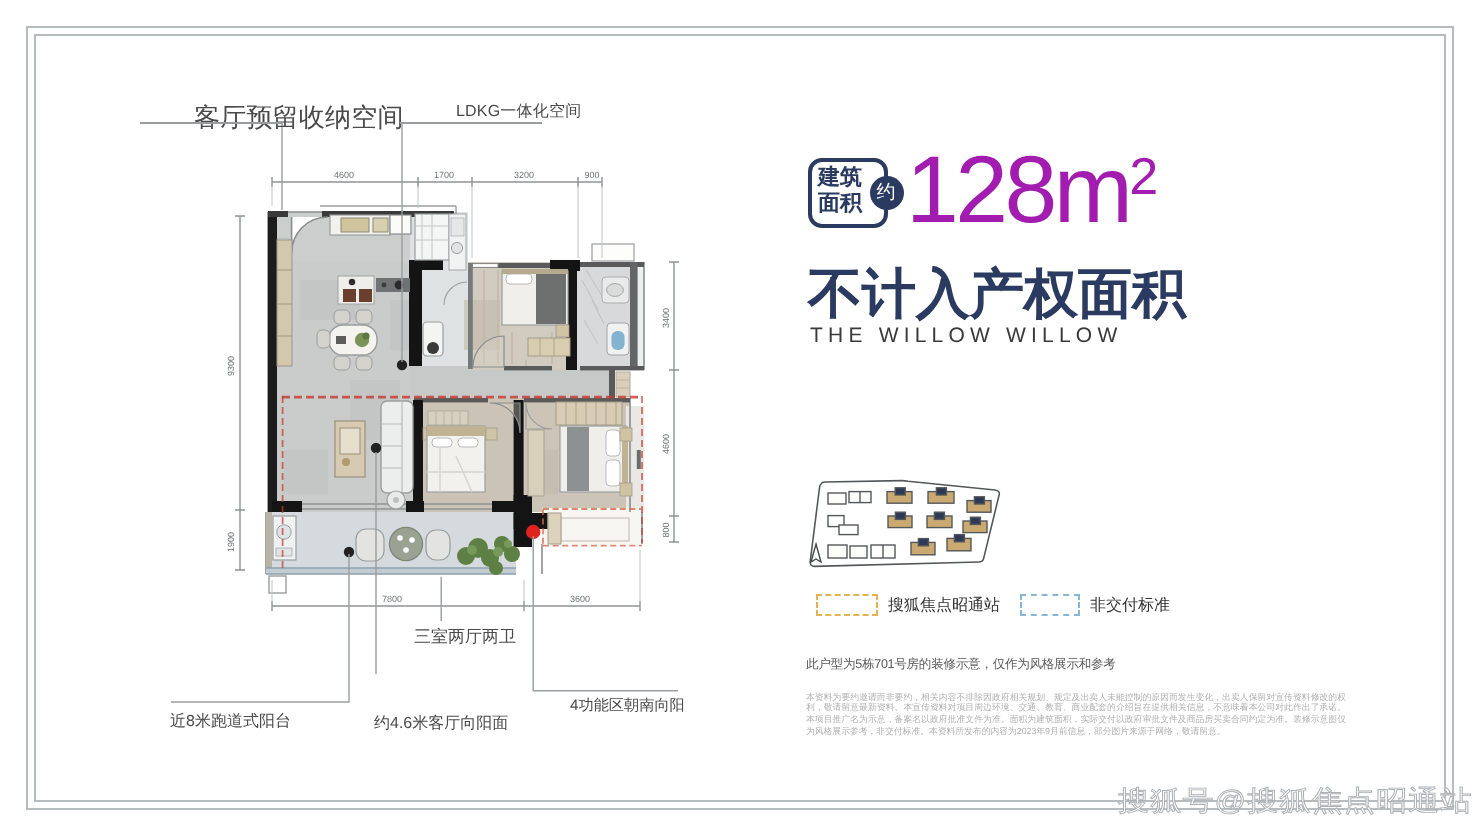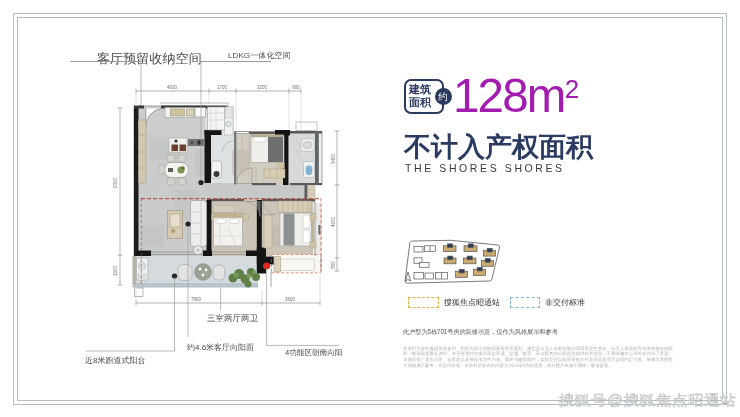--- a/index.html
+++ b/index.html
@@ -402,37 +402,37 @@
 <div class="abs" style="left:70px;top:50px;font-size:13px;color:#4a4a4a;letter-spacing:0.1px;white-space:nowrap;margin-left:27px;">客厅预留收纳空间</div>
 
 <div class="abs" style="left:70px;top:60.5px;width:71px;border-top:1px solid #9a9d9f;"></div>
 
 <div class="abs" style="left:211px;top:50px;font-size:8px;color:#4a4a4a;letter-spacing:0.1px;white-space:nowrap;margin-left:17px;">LDKG一体化空间</div>
 
 <div class="abs" style="left:200px;top:60.5px;width:71px;border-top:1px solid #9a9d9f;"></div>
 
 <div class="abs" style="left:207px;top:312.5px;font-size:8.5px;color:#4a4a4a;letter-spacing:0px;">三室两厅两卫</div>
 
-<div class="abs" style="left:187px;top:342px;font-size:8px;color:#4a4a4a;">约4.6米客厅向阳面</div>
+<div class="abs" style="left:187px;top:356px;font-size:8px;color:#4a4a4a;">约4.6米客厅向阳面</div>
 
 <div class="abs" style="left:85px;top:355px;font-size:8px;color:#4a4a4a;text-align:right;">近8米跑道式阳台</div>
 
 <div class="abs" style="left:285px;top:347.5px;font-size:7.6px;color:#4a4a4a;text-align:right;">4功能区朝南向阳</div>
 
 <div class="abs" style="left:404px;top:79px;width:36px;height:31px;border:2px solid #2b3a60;border-radius:7px;"></div>
 
 <div class="abs" style="left:409px;top:83px;font-size:11px;line-height:12.5px;font-weight:bold;color:#2b3a60;text-align:center;">建筑<br>面积</div>
 
 <div class="abs" style="left:434.5px;top:87.5px;width:17px;height:17px;border-radius:50%;background:#2b3a60;color:#fff;font-size:9.5px;text-align:center;line-height:17px;">约</div>
 
 <div class="abs" style="left:453px;top:68px;font-size:47.5px;font-weight:normal;color:#a21caf;letter-spacing:-1.8px;">128m<span style="font-size:26px;vertical-align:14px;">2</span></div>
 
 <div class="abs" style="left:404px;top:129px;font-size:27px;font-weight:bold;color:#2b3a60;letter-spacing:0px;">不计入产权面积</div>
 
-<div class="abs" style="left:405px;top:162px;font-size:10.5px;color:#3a3a3a;letter-spacing:2.6px;">THE SHORES SHORES</div>
+<div class="abs" style="left:405px;top:162px;font-size:10.5px;color:#3a3a3a;letter-spacing:2.6px;">THE WILLOW WILLOW</div>
 
 <div class="abs" style="left:408px;top:297px;width:29px;height:9px;border:1.5px dashed #e4b153;"></div>
 
 <div class="abs" style="left:444px;top:297px;font-size:8px;color:#333;">搜狐焦点昭通站</div>
 
 <div class="abs" style="left:510px;top:297px;width:28px;height:9px;border:1.5px dashed #86b6d8;"></div>
 
 <div class="abs" style="left:545px;top:297px;font-size:8px;color:#333;">非交付标准</div>
 
 <div class="abs" style="left:403px;top:328px;font-size:6.3px;color:#5a5a5a;letter-spacing:-0.15px;">此户型为5栋701号房的装修示意，仅作为风格展示和参考</div>

